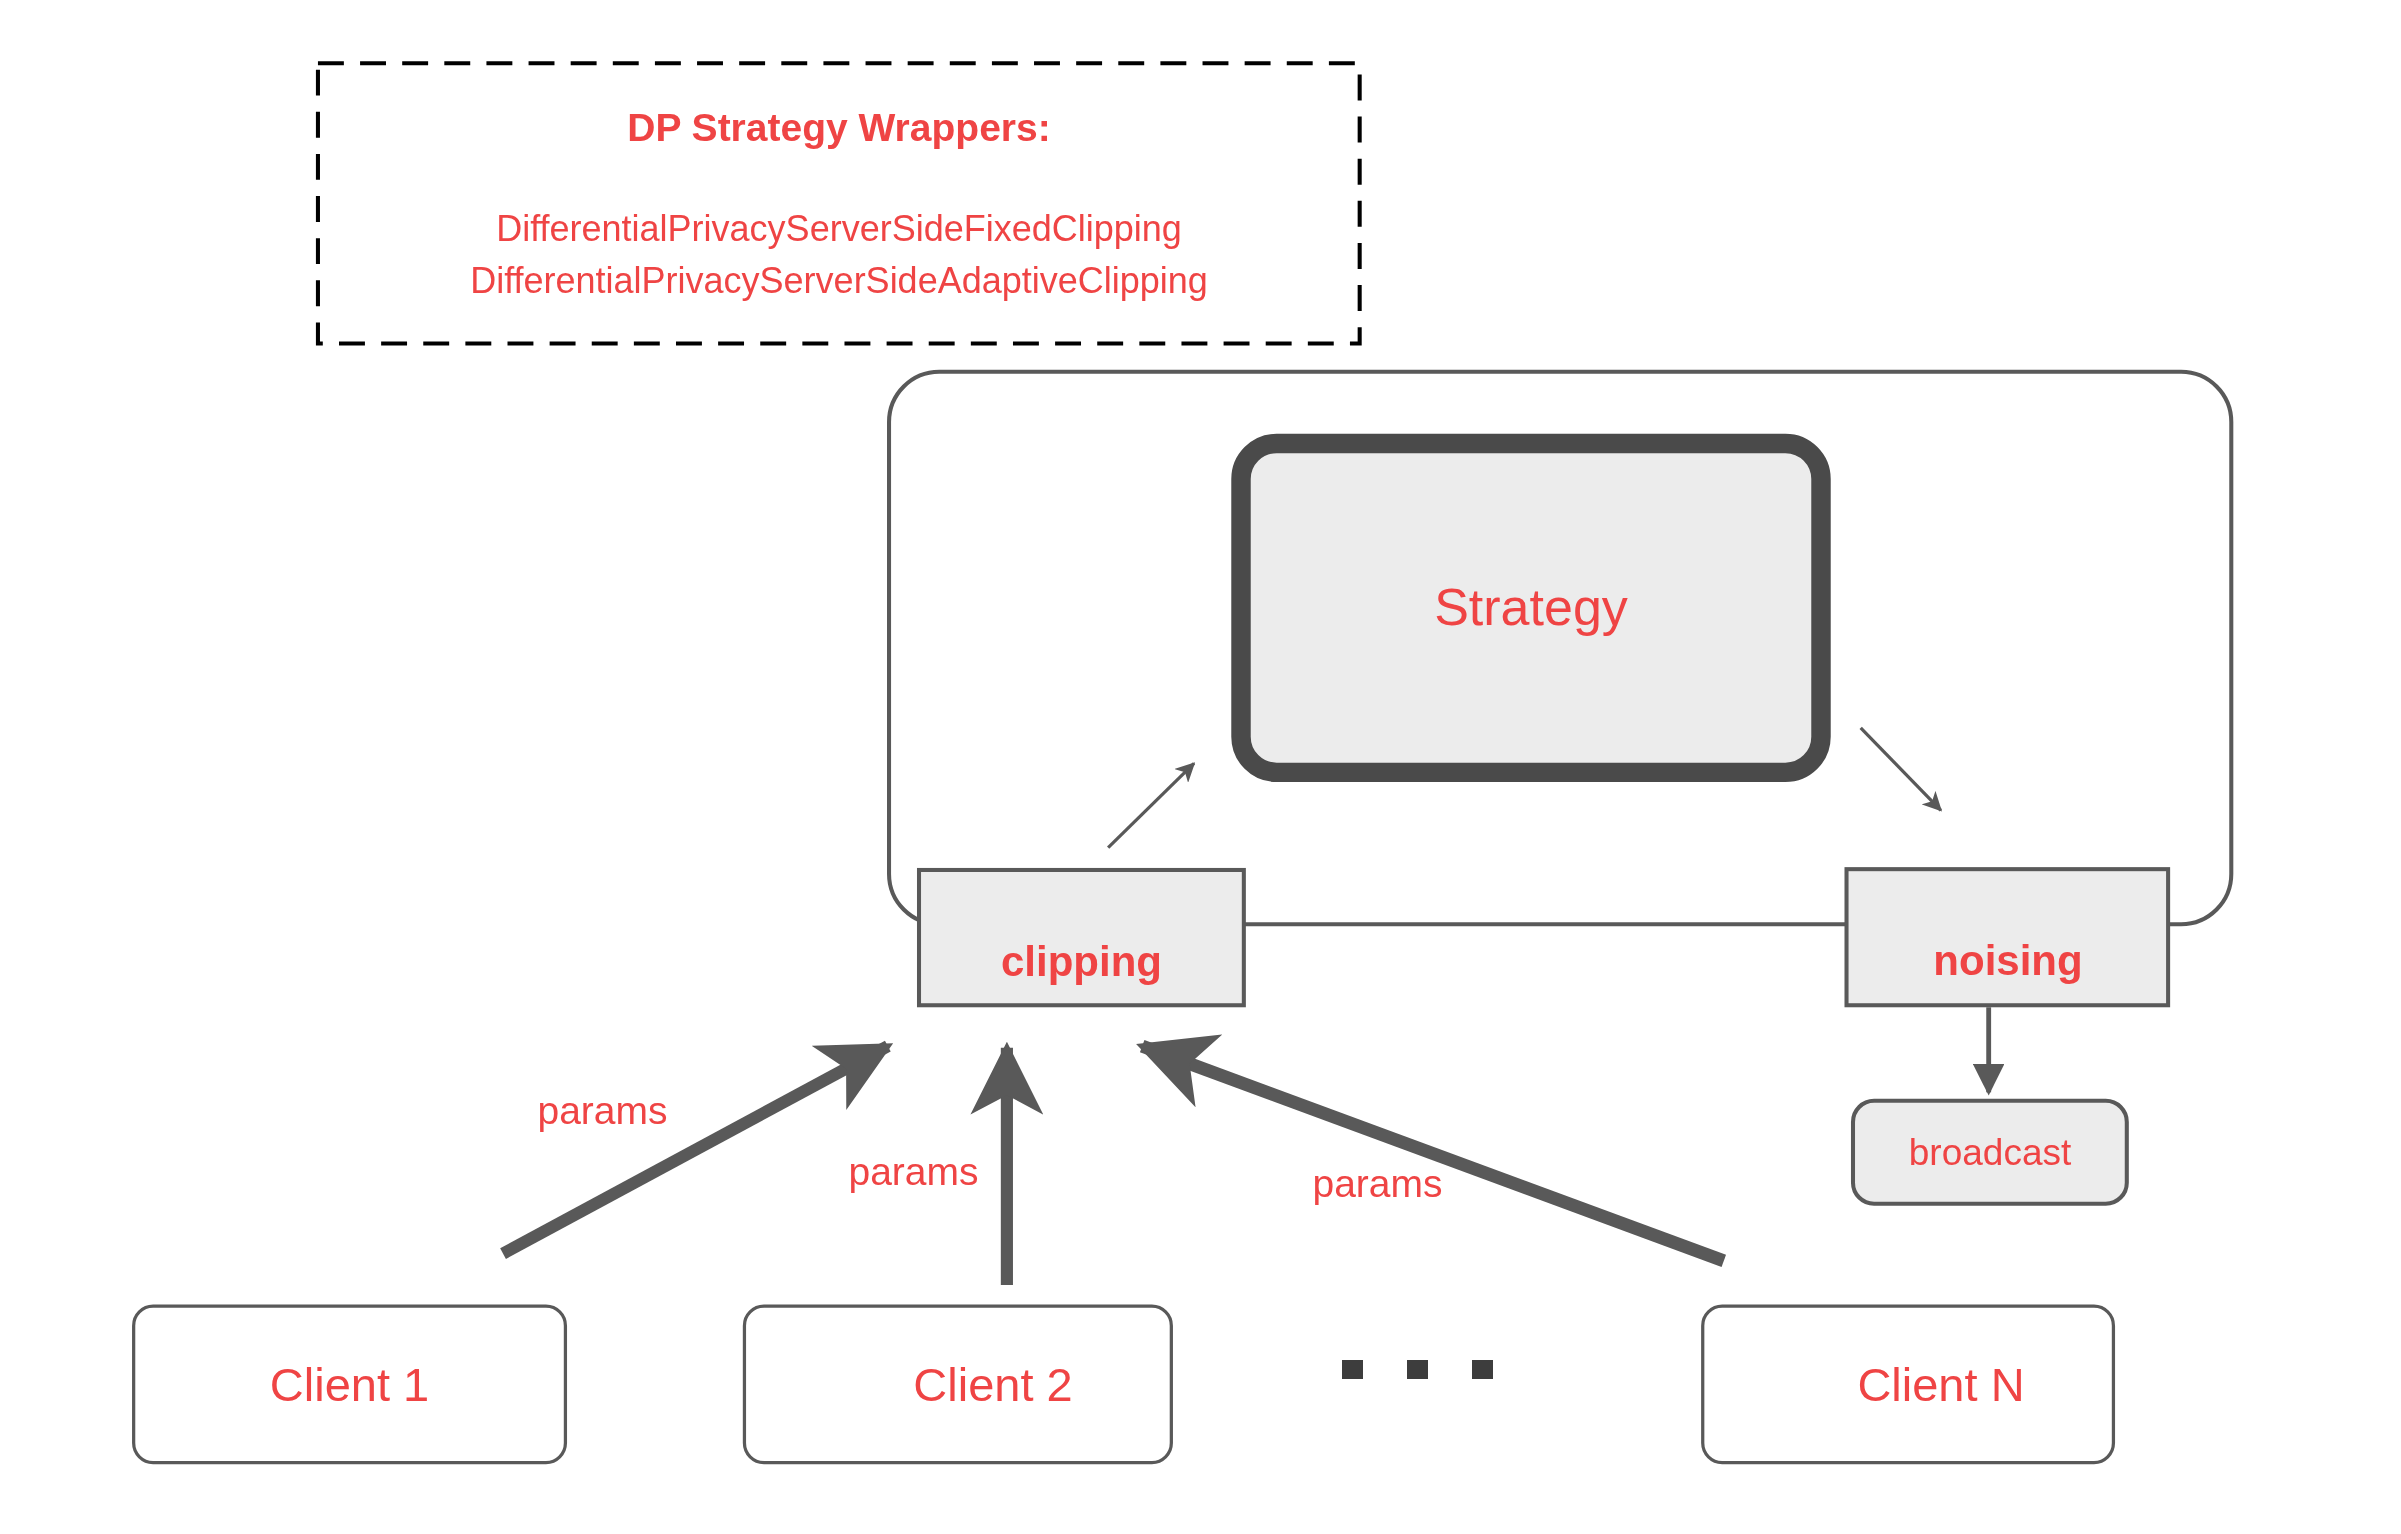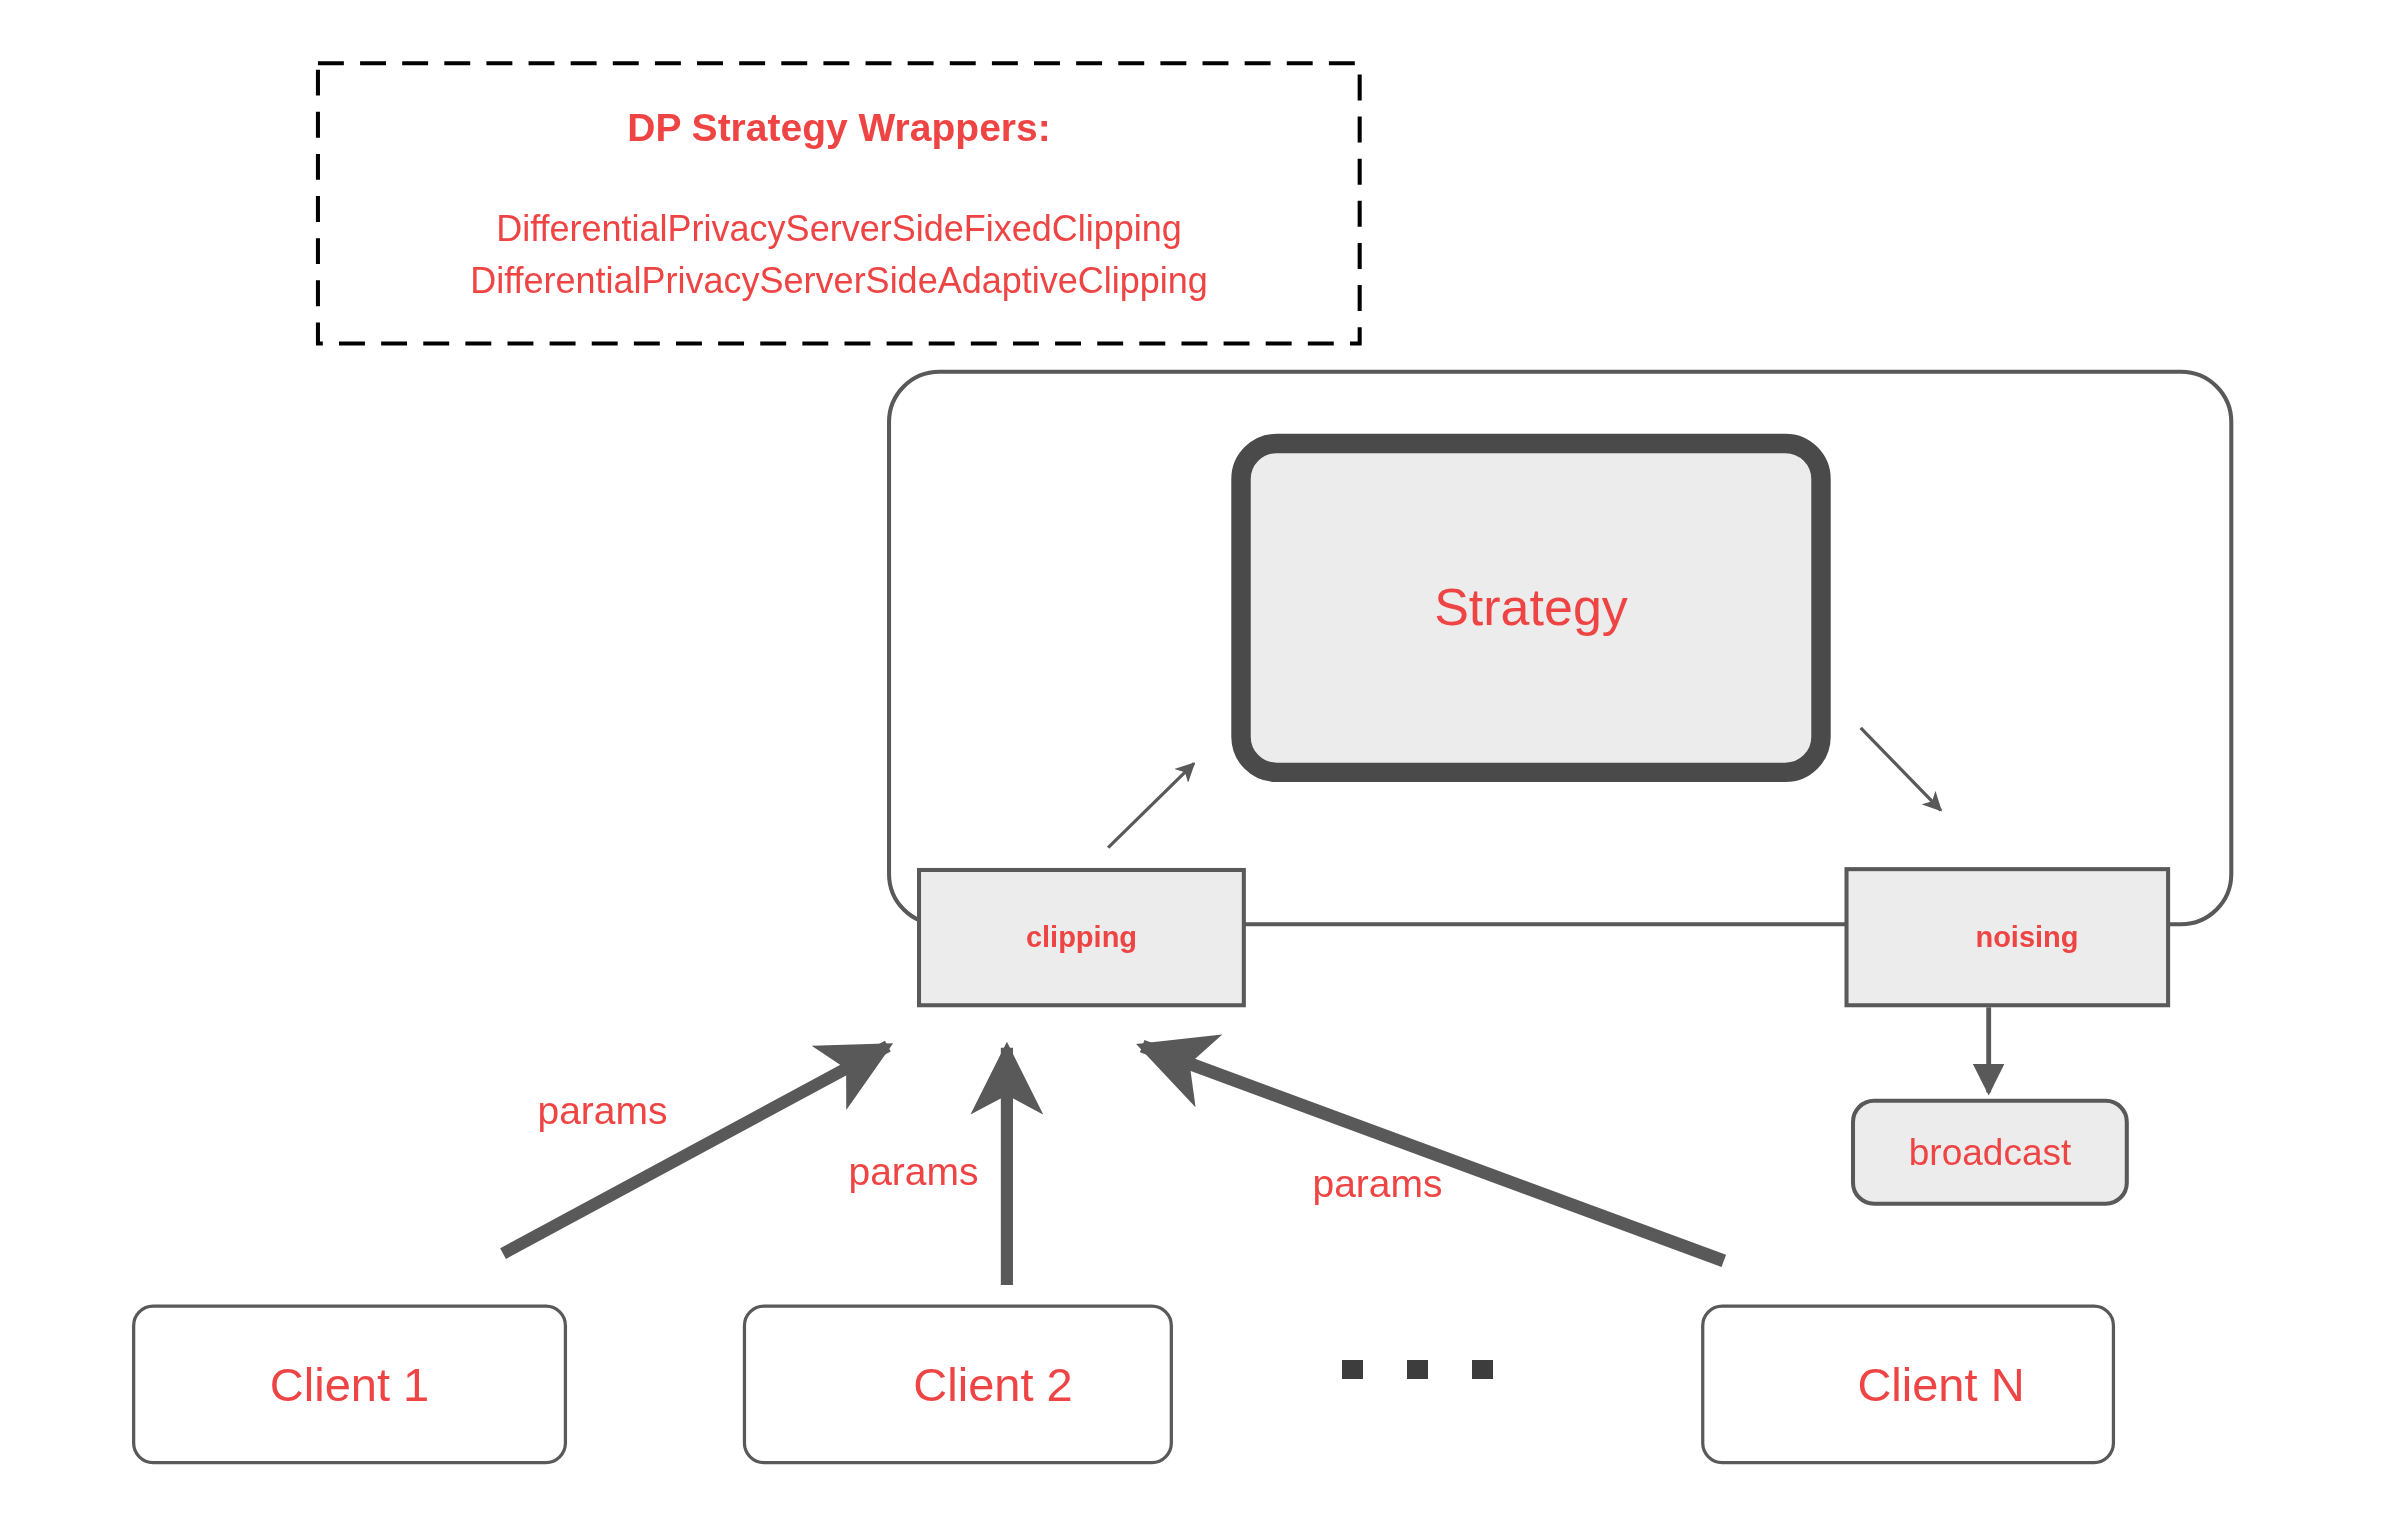--- a/index.html
+++ b/index.html
@@ -12,21 +12,21 @@
   }
   #shapes{position:absolute;left:0;top:0;z-index:1;}
   .lbl{
     position:absolute;z-index:2;
     display:flex;align-items:center;justify-content:center;
     text-align:center;color:#ef4444;white-space:nowrap;
   }
   .note-title{font-size:39px;font-weight:bold;}
   .note-class{font-size:36px;font-weight:400;}
   .strategy-label{font-size:52px;border-radius:31px;}
-  .step-label{font-size:29px;font-weight:bold;}
+  .step-label{font-size:42px;font-weight:bold;margin-top:24px;}
   .broadcast-label{font-size:37px;}
   .client-label{font-size:47px;}
   .params-label{font-size:39px;}
   .dots{
     position:absolute;z-index:2;display:flex;gap:44px;
   }
   .dots .dot{width:21px;height:19.4px;background:#3d3d3d;}
 </style>
 </head>
 <body>
@@ -69,21 +69,21 @@
     <line x1="1243" y1="1586" x2="1243" y2="1293" stroke="#595959" stroke-width="15" marker-end="url(#barb)"></line>
     <line x1="2128" y1="1556" x2="1410" y2="1291" stroke="#595959" stroke-width="16" marker-end="url(#barb)"></line>
   </svg>
 
   <div class="lbl note-title" style="left:318px;top:103px;width:1042px;height:49px;">DP Strategy Wrappers:</div>
   <div class="lbl note-class" style="left:318px;top:203px;width:1042px;height:52px;">DifferentialPrivacyServerSideFixedClipping</div>
   <div class="lbl note-class" style="left:318px;top:255px;width:1042px;height:52px;">DifferentialPrivacyServerSideAdaptiveClipping</div>
 
   <div class="lbl strategy-label" style="left:1231px;top:433px;width:600px;height:348px;">Strategy</div>
   <div class="lbl step-label" style="left:917px;top:868px;width:329px;height:139px;">clipping</div>
-  <div class="lbl step-label" style="left:1845px;top:867px;width:326px;height:140px;padding-left:19px;">noising</div>
+  <div class="lbl step-label" style="left:1845px;top:867px;width:326px;height:140px;">noising</div>
   <div class="lbl broadcast-label" style="left:1851px;top:1099px;width:278px;height:107px;">broadcast</div>
 
   <div class="lbl client-label" style="left:132px;top:1304px;width:435px;height:160px;text-align:center;">Client 1</div>
   <div class="lbl client-label" style="left:743px;top:1304px;width:500px;height:160px;">Client 2</div>
   <div class="lbl client-label" style="left:1701px;top:1304px;width:414px;height:160px;padding-left:33px;">Client N</div>
 
   <div class="lbl params-label" style="left:481px;top:1086px;width:243px;height:50px;">params</div>
   <div class="lbl params-label" style="left:792px;top:1147px;width:243px;height:50px;">params</div>
   <div class="lbl params-label" style="left:1256px;top:1159px;width:243px;height:50px;">params</div>
 

